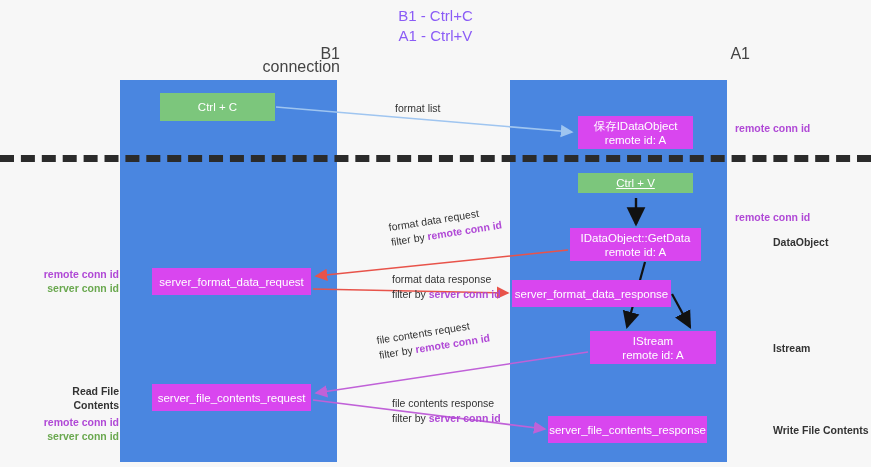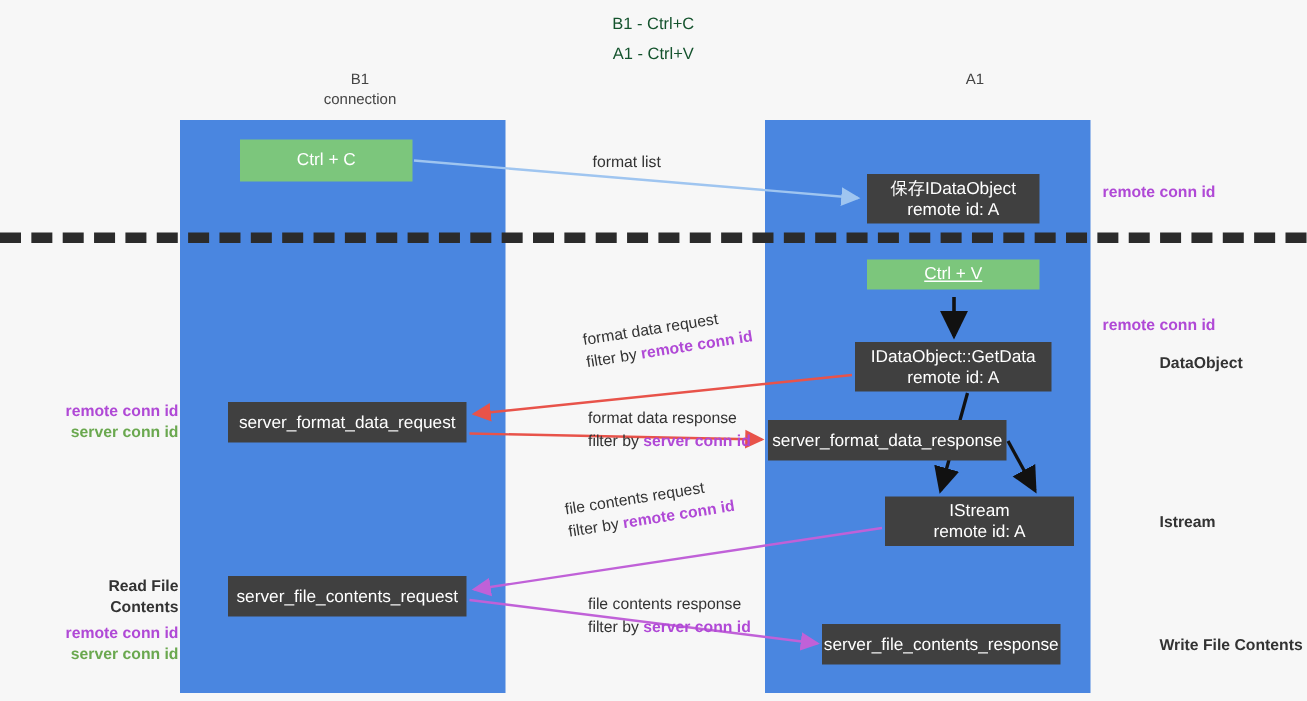--- a/index.html
+++ b/index.html
@@ -11,27 +11,27 @@
     overflow:hidden;
     color:#333;
   }
   #stage{position:absolute;left:0;top:0;width:871px;height:467px;}
   .abs{position:absolute;}
 
   
   #title{
     left:0;top:6px;width:871px;
     text-align:center;
-    font-size:11px;line-height:20px;
-    color:#14532d;
+    font-size:15px;line-height:20px;
+    color:#8b5cf6;
   }
 
   
   .col-head{
-    text-align:center;font-size:10px;line-height:13px;color:#444;
+    text-align:right;font-size:16px;line-height:13px;color:#444;
   }
   #head-b1{left:140px;top:47px;width:200px;}
   #head-a1{left:550px;top:47px;width:200px;}
 
   
   .lane{background:#4a86e0;}
   #lane-b1{left:120px;top:80px;width:217px;height:382px;}
   #lane-a1{left:510px;top:80px;width:217px;height:382px;}
 
   
@@ -45,21 +45,21 @@
     position:absolute;
     display:flex;flex-direction:column;
     align-items:center;justify-content:center;
     color:#ffffff;
     font-size:11.5px;line-height:14px;
     box-sizing:border-box;
     padding:2px 4px;
   }
   .node .l2{font-size:11.5px;}
   .green{background:#7cc67c;}
-  .orange{background:#404040;}
+  .orange{background:#d946ef;}
 
   #n-ctrlc      {left:160px;top:93px; width:115px;height:28px;}
   #n-idataobject{left:578px;top:116px;width:115px;height:33px;}
   #n-ctrlv      {left:578px;top:173px;width:115px;height:20px;text-decoration:underline;}
   #n-getdata    {left:570px;top:228px;width:131px;height:33px;}
   #n-sfdreq     {left:152px;top:268px;width:159px;height:27px;}
   #n-sfdresp    {left:512px;top:280px;width:159px;height:27px;}
   #n-istream    {left:590px;top:331px;width:126px;height:33px;}
   #n-sfcreq     {left:152px;top:384px;width:159px;height:27px;}
   #n-sfcresp    {left:548px;top:416px;width:159px;height:27px;}

